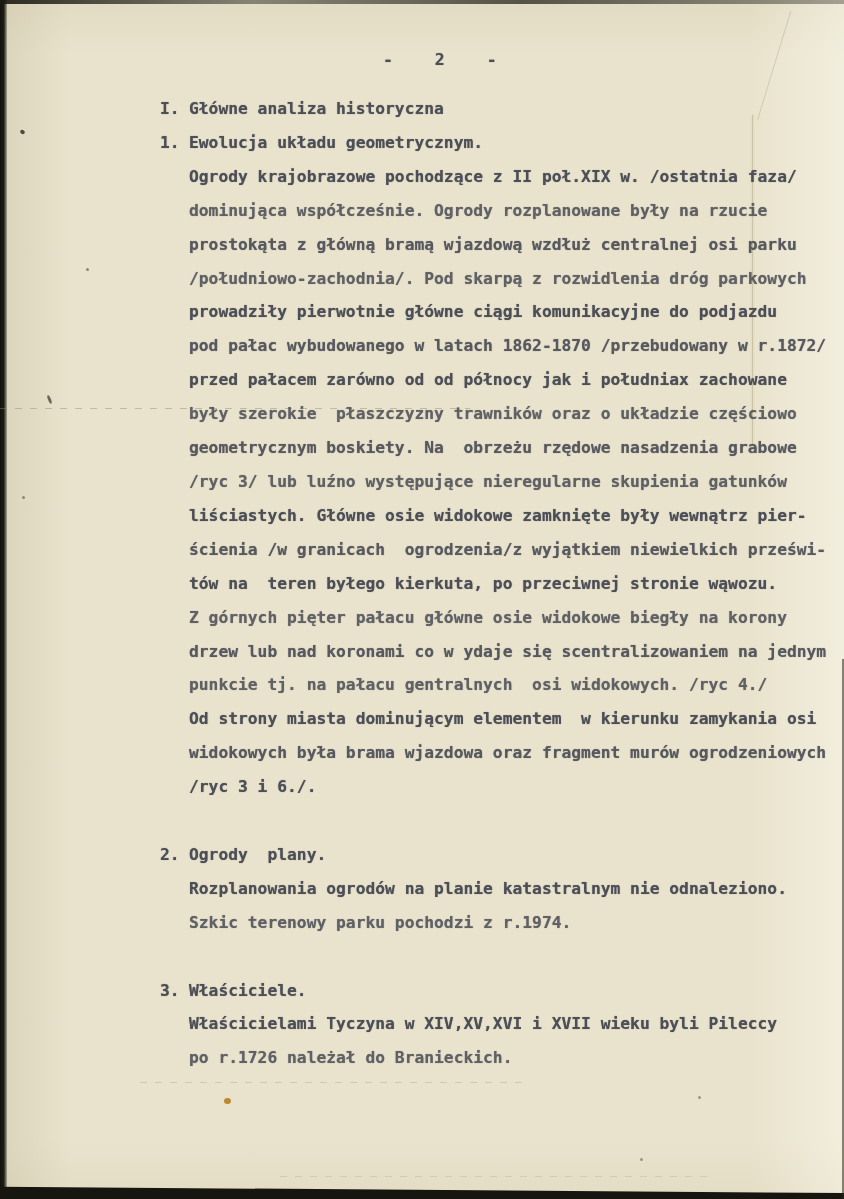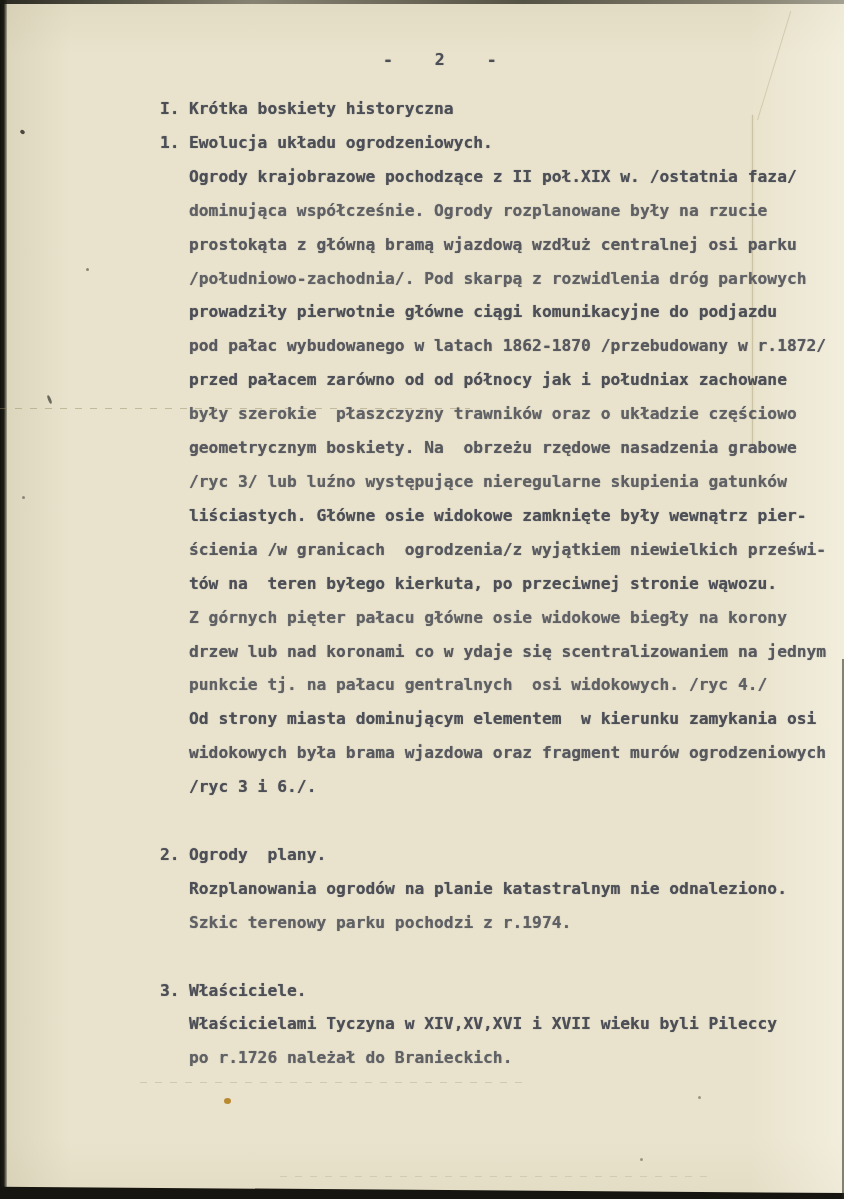--- a/index.html
+++ b/index.html
@@ -75,23 +75,23 @@
   <div class="speck" style="left:48px;top:395px;width:3px;height:9px;background:#6b685c;transform:rotate(-22deg);"></div>
   <div class="speck" style="left:22px;top:496px;width:3px;height:3px;background:#8a8573;"></div>
   <div class="speck" style="left:224px;top:1098px;width:7px;height:6px;background:#b9892f;"></div>
   <div class="speck" style="left:698px;top:1096px;width:3px;height:3px;background:#9a957f;"></div>
   <div class="speck" style="left:640px;top:1158px;width:3px;height:3px;background:#9a957f;"></div>
 
   <div class="pagenum">- 2 -</div>
 
   <div class="ink">
 
-    <div class="sec-head"><span class="num">I.</span><span>Krótka boskiety historyczna</span></div>
+    <div class="sec-head"><span class="num">I.</span><span>Główne analiza historyczna</span></div>
 
-    <div class="sec-head"><span class="num">1.</span><span>Ewolucja układu ogrodzeniowych.</span></div>
+    <div class="sec-head"><span class="num">1.</span><span>Ewolucja układu geometrycznym.</span></div>
     <div class="body">
       <div class="line">Ogrody krajobrazowe pochodzące z II poł.XIX w. /ostatnia faza/</div>
       <div class="line">dominująca współcześnie. Ogrody rozplanowane były na rzucie</div>
       <div class="line">prostokąta z główną bramą wjazdową wzdłuż centralnej osi parku</div>
       <div class="line">/południowo-zachodnia/. Pod skarpą z rozwidlenia dróg parkowych</div>
       <div class="line">prowadziły pierwotnie główne ciągi komunikacyjne do podjazdu</div>
       <div class="line">pod pałac wybudowanego w latach 1862-1870 /przebudowany w r.1872/</div>
       <div class="line">przed pałacem zarówno od od północy jak i południax zachowane</div>
       <div class="line">były szerokie  płaszczyzny trawników oraz o układzie częściowo</div>
       <div class="line">geometrycznym boskiety. Na  obrzeżu rzędowe nasadzenia grabowe</div>

